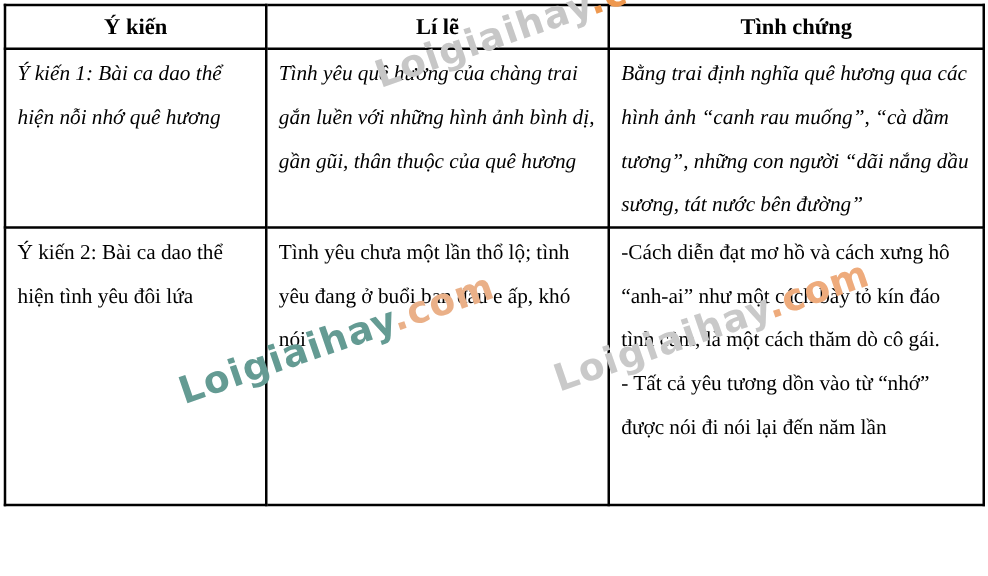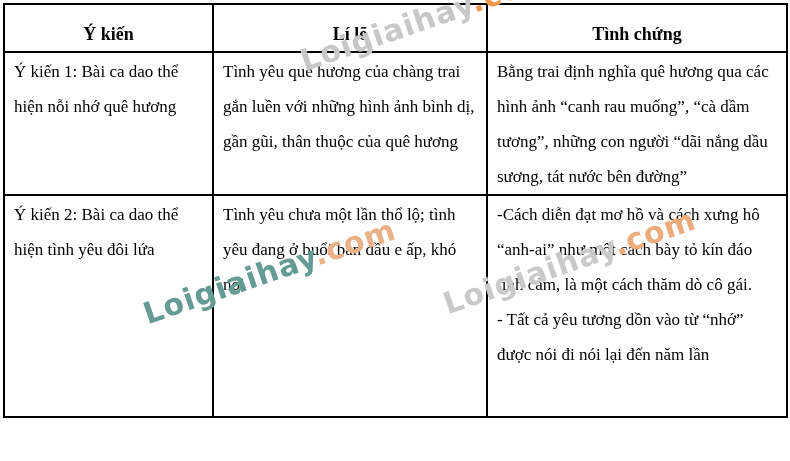--- a/index.html
+++ b/index.html
@@ -26,24 +26,24 @@
   .doc-table th, .doc-table td {
     border: 2px solid #000000;
     vertical-align: top;
     overflow: hidden;
   }
   .doc-table th {
     height: 27px;
     font-size: 18px;
     font-weight: bold;
     text-align: center;
-    padding: 17px 4px 2px 4px;
+    padding: 4px 4px 2px 4px;
     line-height: 24px;
   }
-  tr.row-1 { height: 123px; }
+  tr.row-1 { height: 123px; font-style: italic; }
   tr.row-2 { height: 222px; }
   .doc-table td {
     font-size: 17px;
     line-height: 35px;
     padding: 1px 6px 0 9px;
   }
   .doc-table td p { margin: 0; }
   .watermark {
     position: absolute;
     white-space: nowrap;

